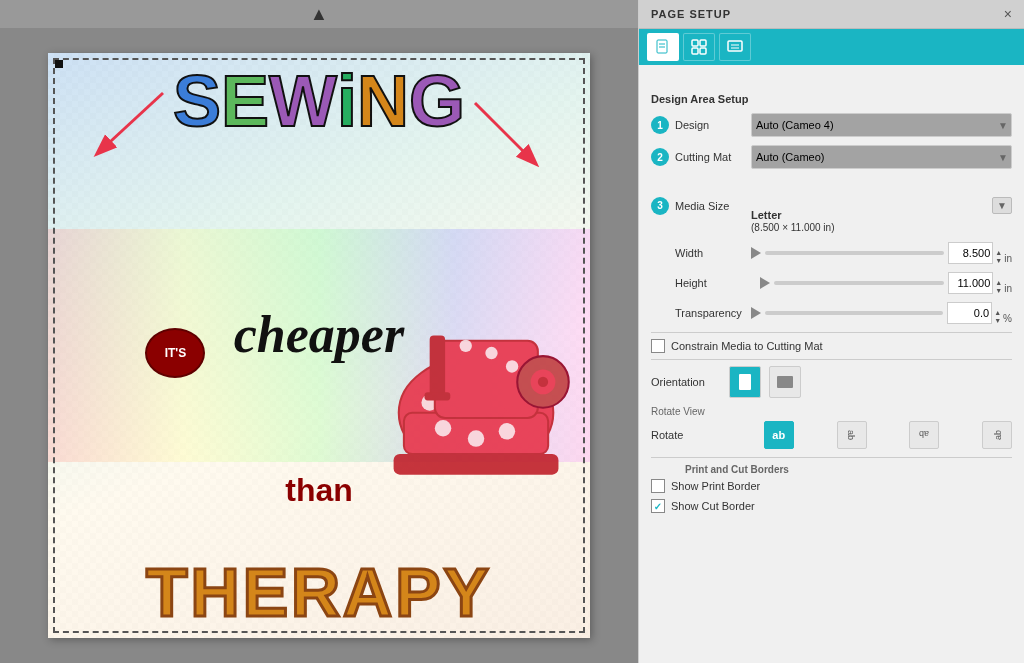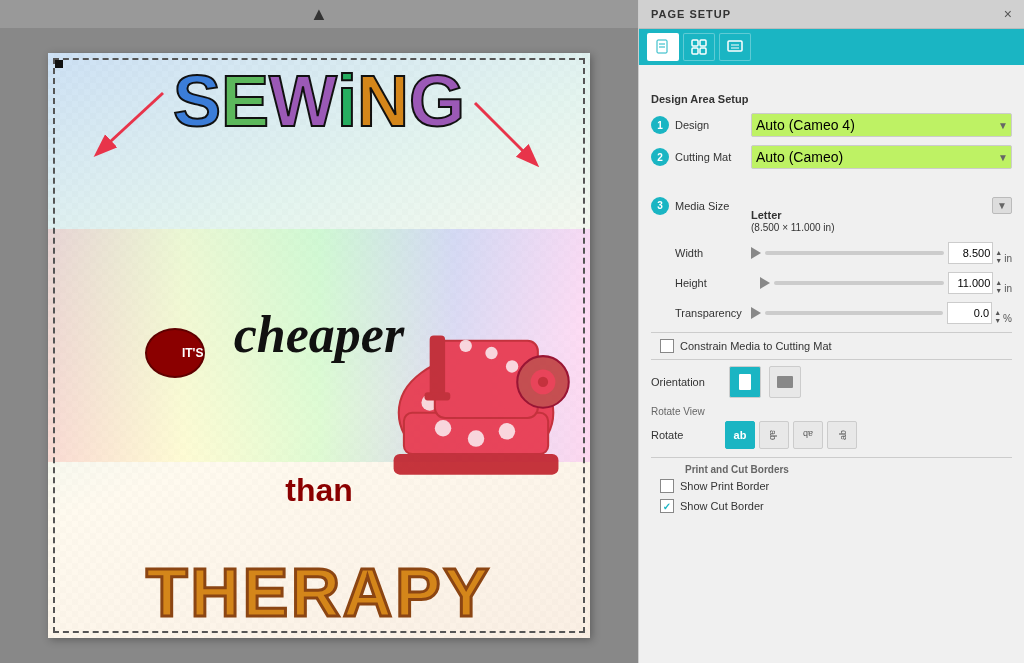--- a/index.html
+++ b/index.html
@@ -125,24 +125,24 @@
     .select-wrapper {
       flex: 1;
       position: relative;
       display: flex;
       align-items: center;
     }
 
     .select-wrapper select {
       width: 100%;
       height: 24px;
-      background: #bef264;
+      background: #a3a3a3;
       border: 1px solid #ccc;
       border-radius: 2px;
-      font-size: 14px;
+      font-size: 11px;
       padding: 0 4px;
       appearance: none;
       -webkit-appearance: none;
     }
 
     .select-arrow {
       position: absolute;
       right: 4px;
       pointer-events: none;
       font-size: 10px;
@@ -232,21 +232,20 @@
       height: 1px;
       background: #ccc;
       margin: 6px 0;
     }
 
     .checkbox-row {
       display: flex;
       align-items: center;
       gap: 6px;
       margin-bottom: 6px;
-      margin-left: 9px;
     }
 
     .checkbox-box {
       width: 14px;
       height: 14px;
       border: 1px solid #888;
       background: white;
       display: flex;
       align-items: center;
       justify-content: center;
@@ -291,20 +290,21 @@
       color: #666;
       margin-bottom: 4px;
       margin-top: 4px;
     }
 
     .rotate-row {
       display: flex;
       align-items: center;
       gap: 4px;
       margin-bottom: 8px;
+      justify-content: space-between;
     }
 
     .rotate-btn {
       width: 30px;
       height: 28px;
       border: 1px solid #ccc;
       background: #e8e8e8;
       display: flex;
       align-items: center;
       justify-content: center;
@@ -436,21 +436,21 @@
     .its-circle {
       position: absolute;
       top: 47%;
       left: 18%;
       width: 60px;
       height: 50px;
       background: #8B0000;
       border-radius: 50%;
       display: flex;
       align-items: center;
-      justify-content: flex-end;
+      justify-content: center;
       color: white;
       font-size: 12px;
       font-weight: bold;
       border: 2px solid #600000;
     }
 
     .dashed-outline {
       position: absolute;
       top: 5px; left: 5px; right: 5px; bottom: 5px;
       border: 2px dashed #555;

